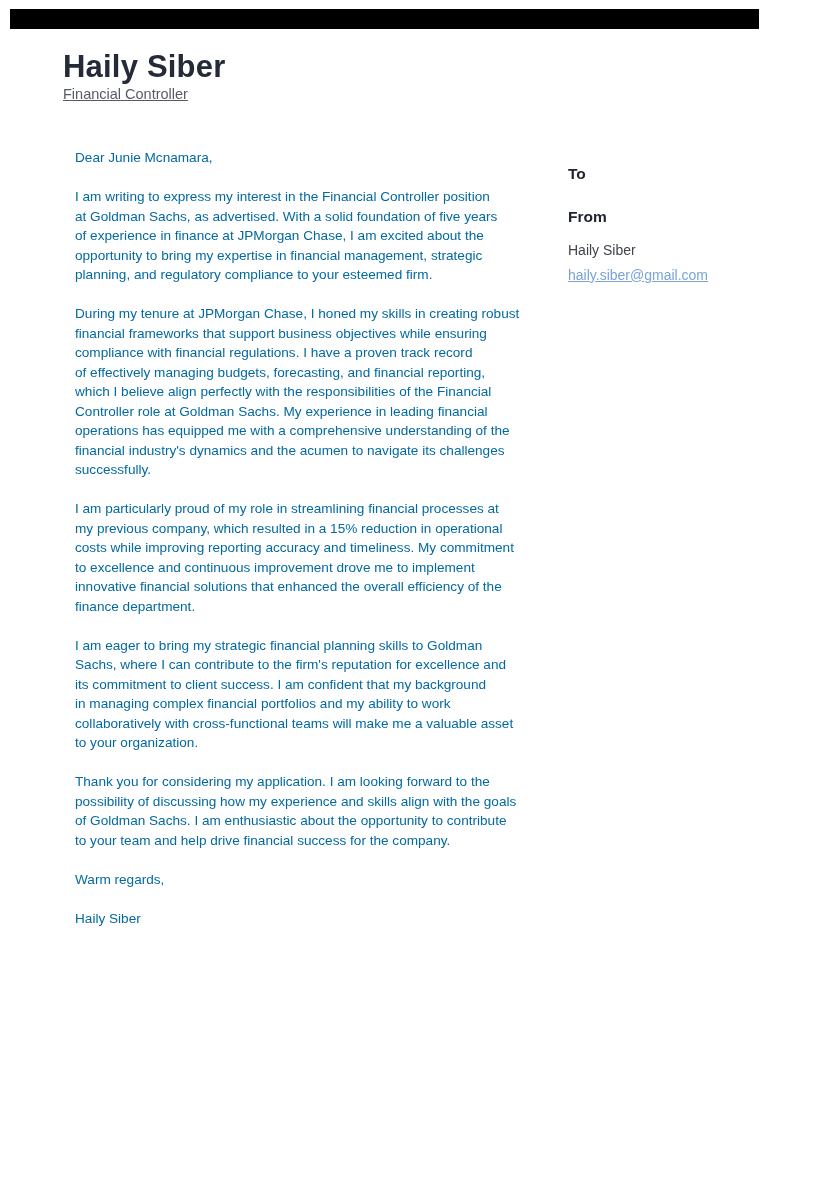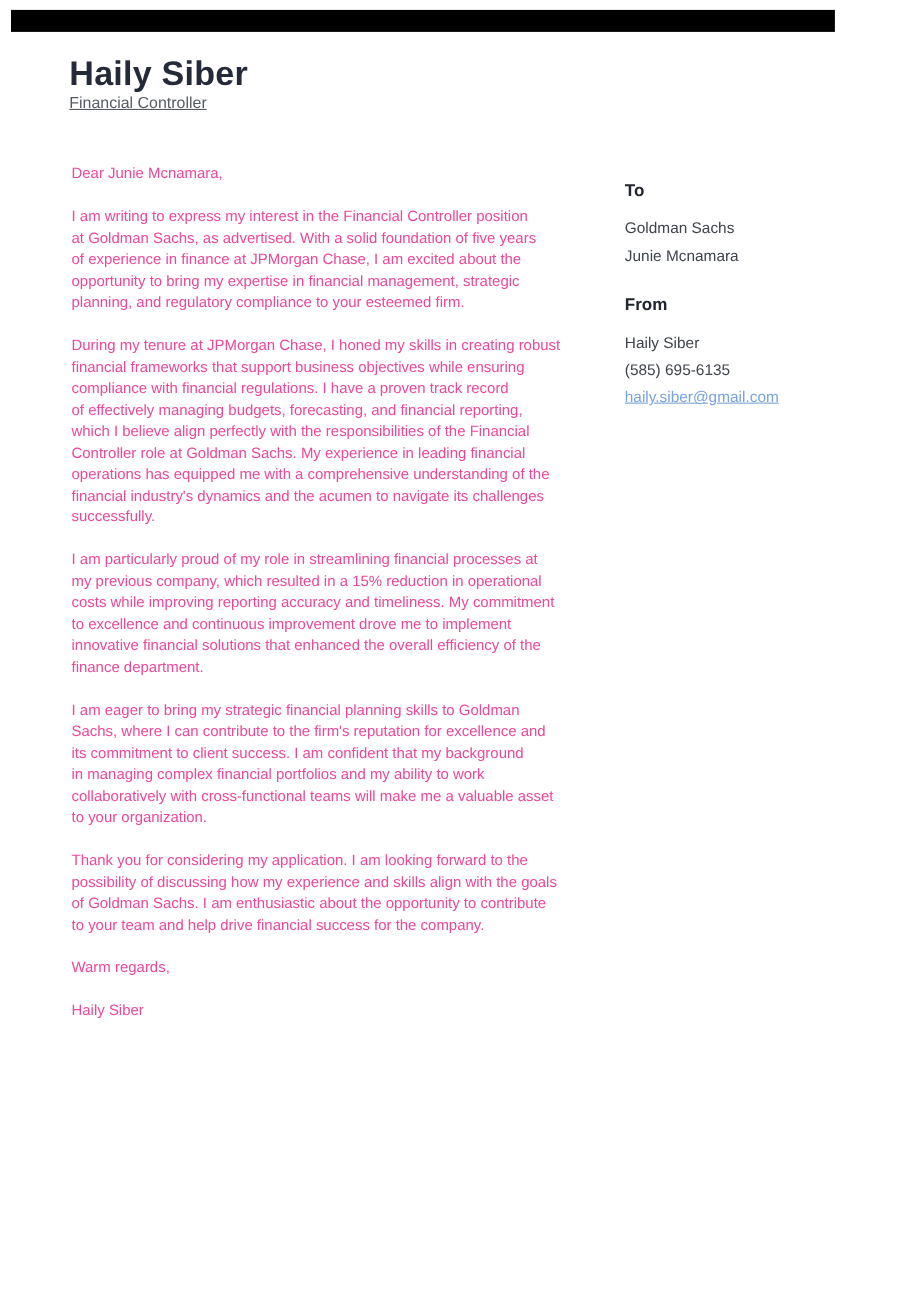--- a/index.html
+++ b/index.html
@@ -34,24 +34,24 @@
   }
   .role {
     margin: 2px 0 0 0;
     font-size: 14.5px;
     line-height: 17px;
     color: #575c64;
     text-decoration: underline;
   }
   .letter {
     position: absolute;
-    left: 65px;
+    left: 75px;
     top: 148px;
     width: 500px;
-    color: #ec4899;
+    color: #0369a1;
     font-size: 13.6px;
     line-height: 19.5px;
   }
   .letter p {
     margin: 0 0 19.5px 0;
     white-space: pre-line;
   }
   .letter p.signature { margin-bottom: 0; }
   .sidebar {
     position: absolute;
@@ -126,28 +126,23 @@
 of Goldman Sachs. I am enthusiastic about the opportunity to contribute
 to your team and help drive financial success for the company.</p>
       </div>
     <p class="closing">Warm regards,</p>
     <p class="signature">Haily Siber</p>
   </div>
 
   <aside class="sidebar">
     <div class="group">
       <h3>To</h3>
-      <div>
-          <div class="line">Goldman Sachs</div>
-          <div class="line">Junie Mcnamara</div>
-        </div>
     </div>
     <div class="group">
       <h3>From</h3>
       <div>
           <div class="line">Haily Siber</div>
-          <div class="line">(585) 695-6135</div>
         </div>
       <a class="email-link">haily.siber@gmail.com</a>
     </div>
   </aside>
 
 </div>
 
 </body></html>

